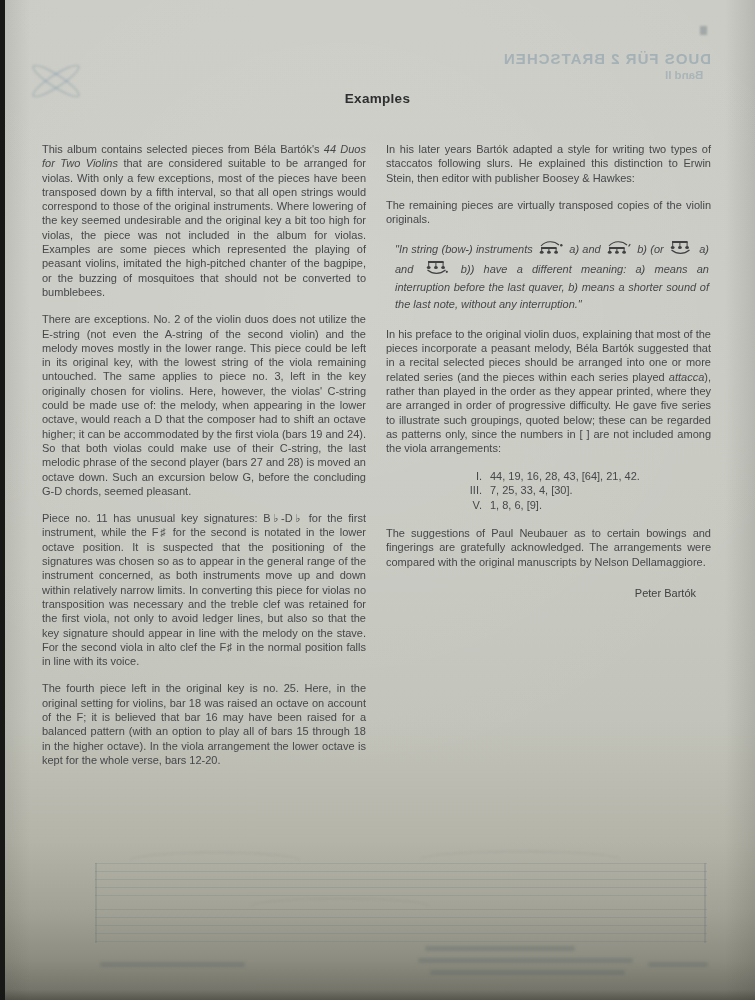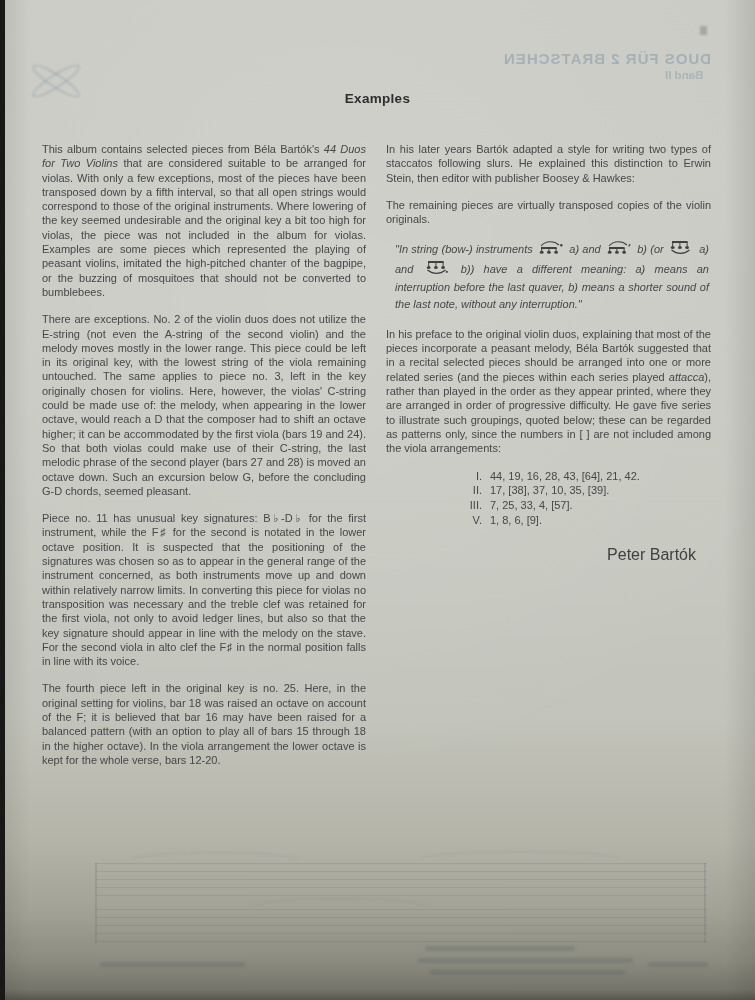--- a/index.html
+++ b/index.html
@@ -26,21 +26,21 @@
   .col-right{left:386px;width:325px;}
 
   p.para{margin:0 0 13px 0;font-size:11px;line-height:14.3px;text-align:justify;}
   p.quote{margin:3px 2px 13px 9px;font-size:11px;line-height:17.6px;text-align:justify;font-style:italic;}
   .it{font-style:italic;}
   .music-glyph{color:#3f4142;vertical-align:-2px;margin:0 2px;}
 
   .series-list{margin:1px 0 13px 0;padding-left:72px;font-size:11px;line-height:14.8px;}
   .series-item{display:flex;}
   .series-label{width:24px;text-align:right;margin-right:8px;flex:none;}
-  .signature{margin-top:18px;padding-right:15px;text-align:right;font-size:16px;color:#3f4142;}
+  .signature{margin-top:18px;padding-right:15px;text-align:right;font-size:11px;color:#3f4142;}
 
   
   .ghost{position:absolute;pointer-events:none;}
   .ghost-rev-title{top:50px;right:44px;transform:scaleX(-1);
     font-size:15px;font-weight:bold;letter-spacing:1px;
     color:rgba(104,136,158,0.40);filter:blur(0.7px);}
   .ghost-rev-sub{top:69px;right:52px;transform:scaleX(-1);
     font-size:11.5px;font-weight:bold;color:rgba(104,136,158,0.34);filter:blur(0.7px);}
   .ghost-ornament{top:56px;left:24px;width:62px;height:46px;filter:blur(1.1px);}
   .ghost-ornament .x1,.ghost-ornament .x2{position:absolute;left:4px;top:18px;width:52px;height:10px;
@@ -149,27 +149,24 @@
     <path d="M2.5 11 C8 15.5 15 15.5 20.5 11" fill="none" stroke="currentColor" stroke-width="1.1"></path>
     <circle cx="21.8" cy="12.8" r="1.1" fill="currentColor"></circle>
   </svg><span class="it"> b)) have a different meaning: a) means an interruption before the last quaver, b) means a shorter sound of the last note, without any interruption."</span></p>
       <p class="para"><span>In his preface to the original violin duos, explaining that most of the pieces incorporate a peasant melody, Béla Bartók suggested that in a recital selected pieces should be arranged into one or more related series (and the pieces within each series played </span><span class="it">attacca</span><span>), rather than played in the order as they appear printed, where they are arranged in order of progressive difficulty. He gave five series to illustrate such groupings, quoted below; these can be regarded as patterns only, since the numbers in [ ] are not included among the viola arrangements:</span></p>
       <div class="series-list">
         <div class="series-item">
           <span class="series-label">I.</span>
           <span>44, 19, 16, 28, 43, [64], 21, 42.</span>
         </div>
         <div class="series-item">
-          <span class="series-label">II.</span>
-          <span>17, [38], 37, 10, 35, [39].</span>
-        </div>
-        <div class="series-item">
           <span class="series-label">III.</span>
-          <span>7, 25, 33, 4, [57].</span>
+          <span>7, 25, 33, 4, [30].</span>
         </div>
         <div class="series-item">
           <span class="series-label">V.</span>
           <span>1, 8, 6, [9].</span>
         </div>
       </div>
+      <p class="para"><span>The suggestions of Paul Neubauer as to certain bowings and fingerings are gratefully acknowledged. The arrangements were compared with the original manuscripts by Nelson Dellamaggiore.</span></p>
       <div class="signature">Peter Bartók</div>
     </div>
 </div>
 
 </body></html>

